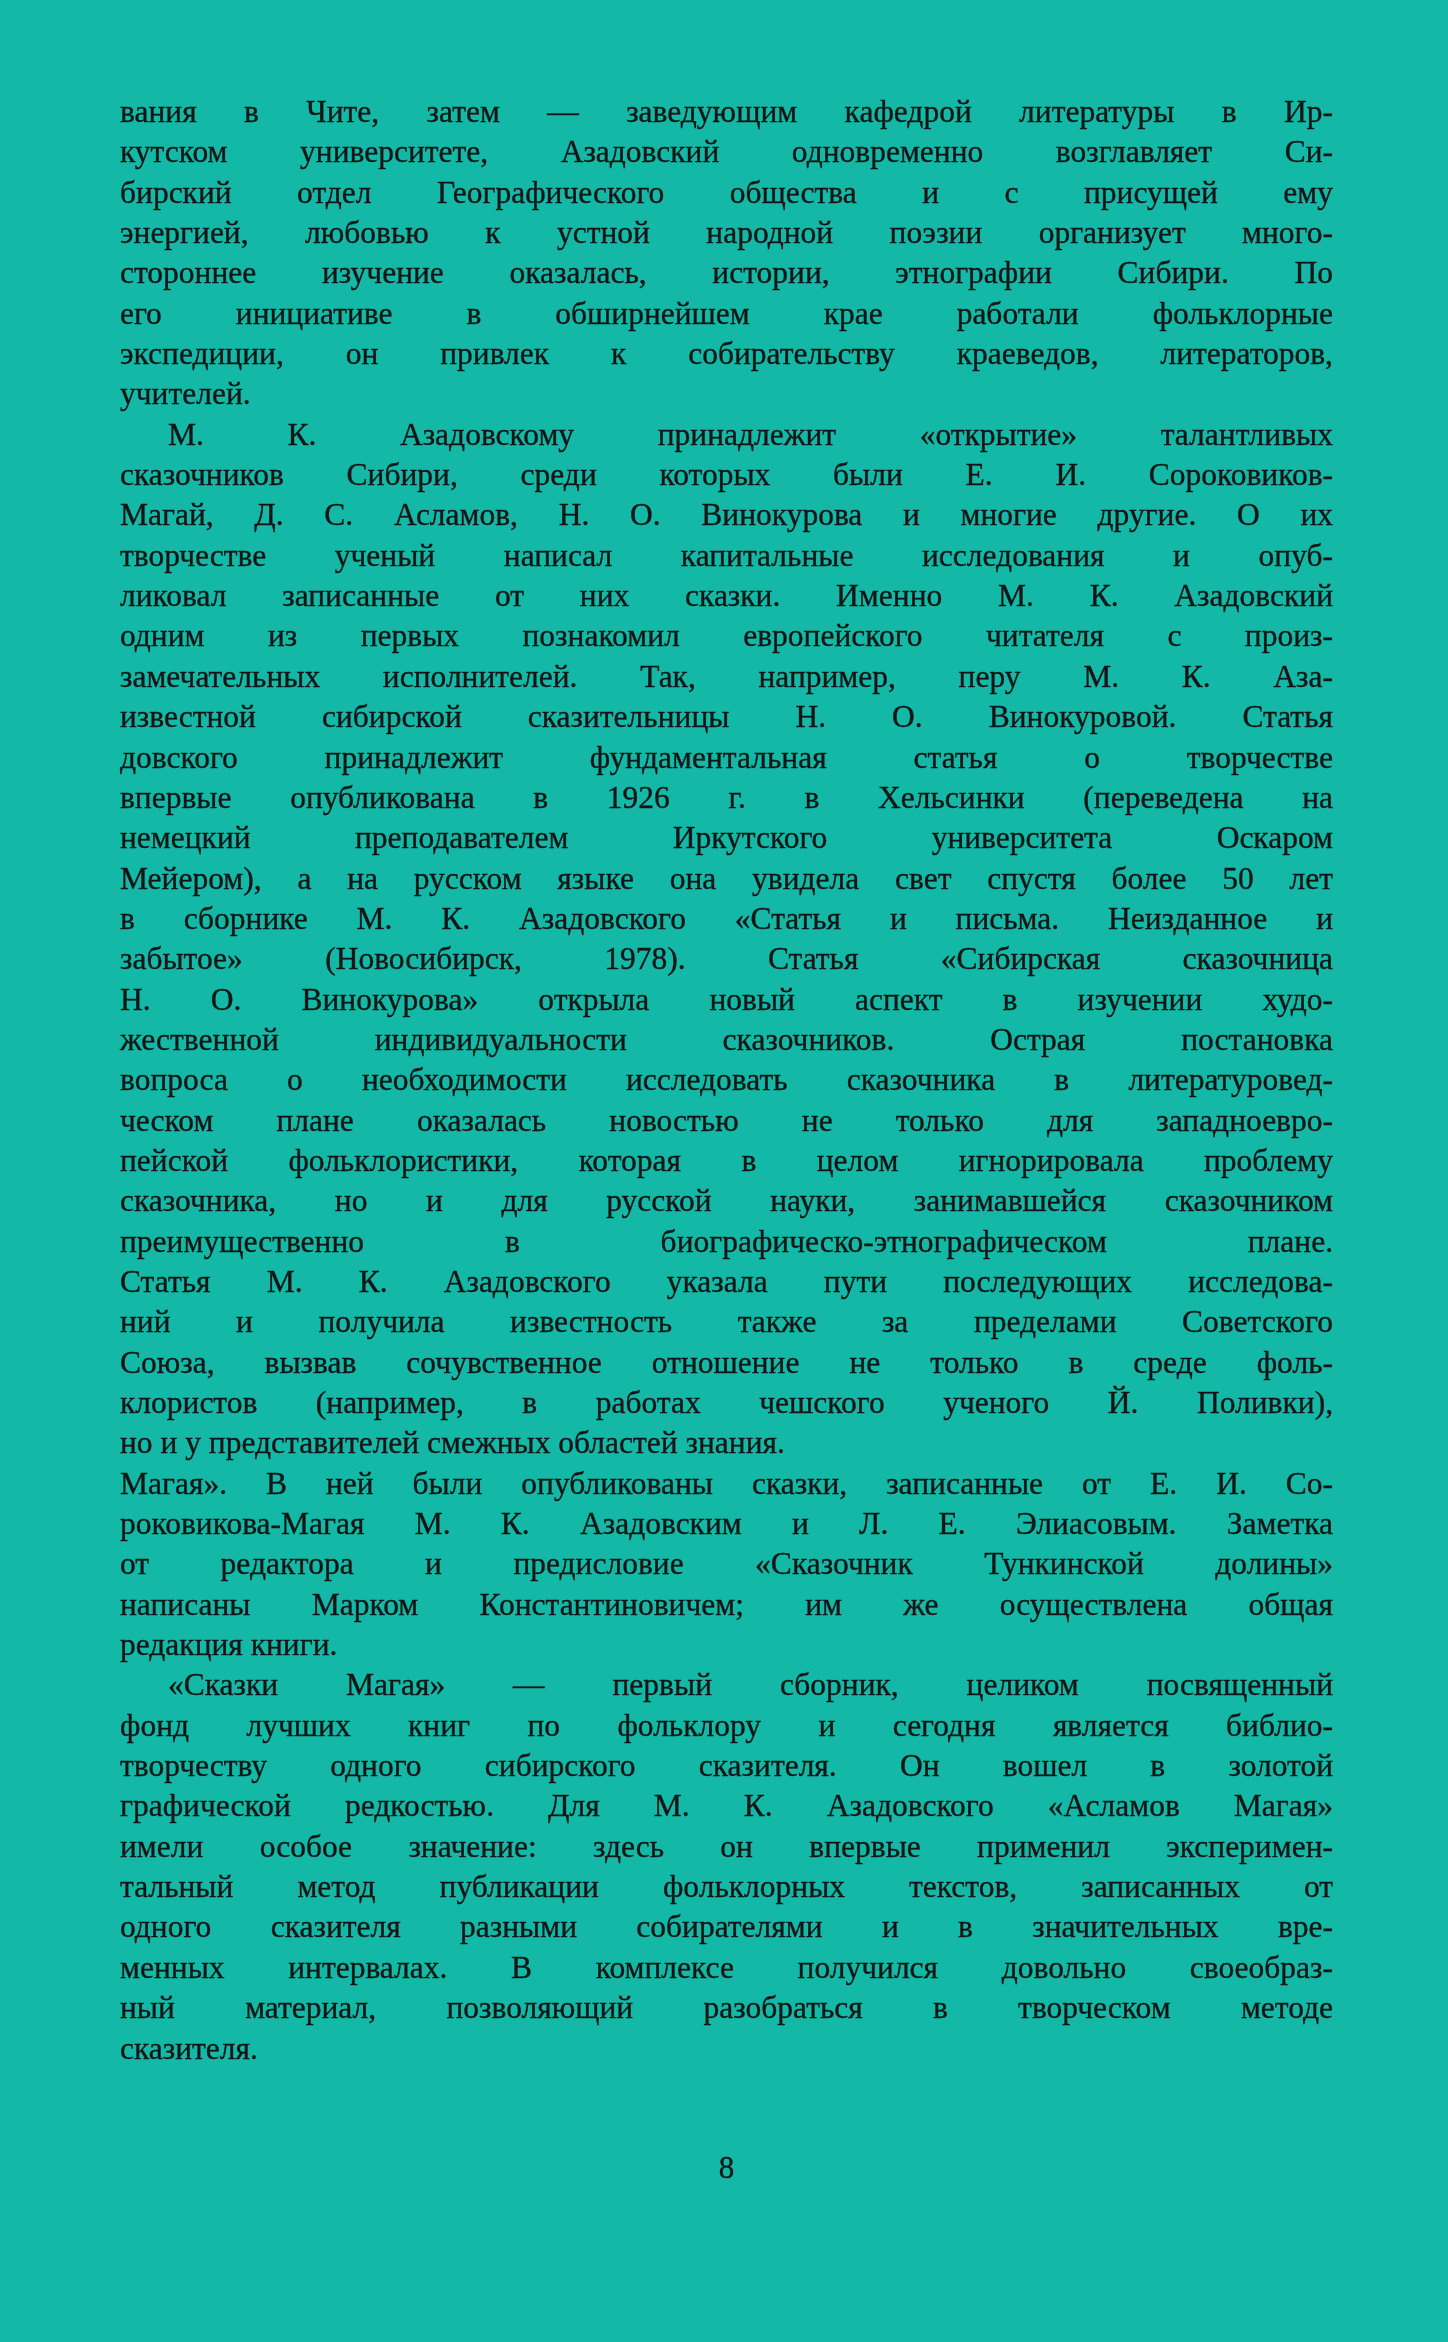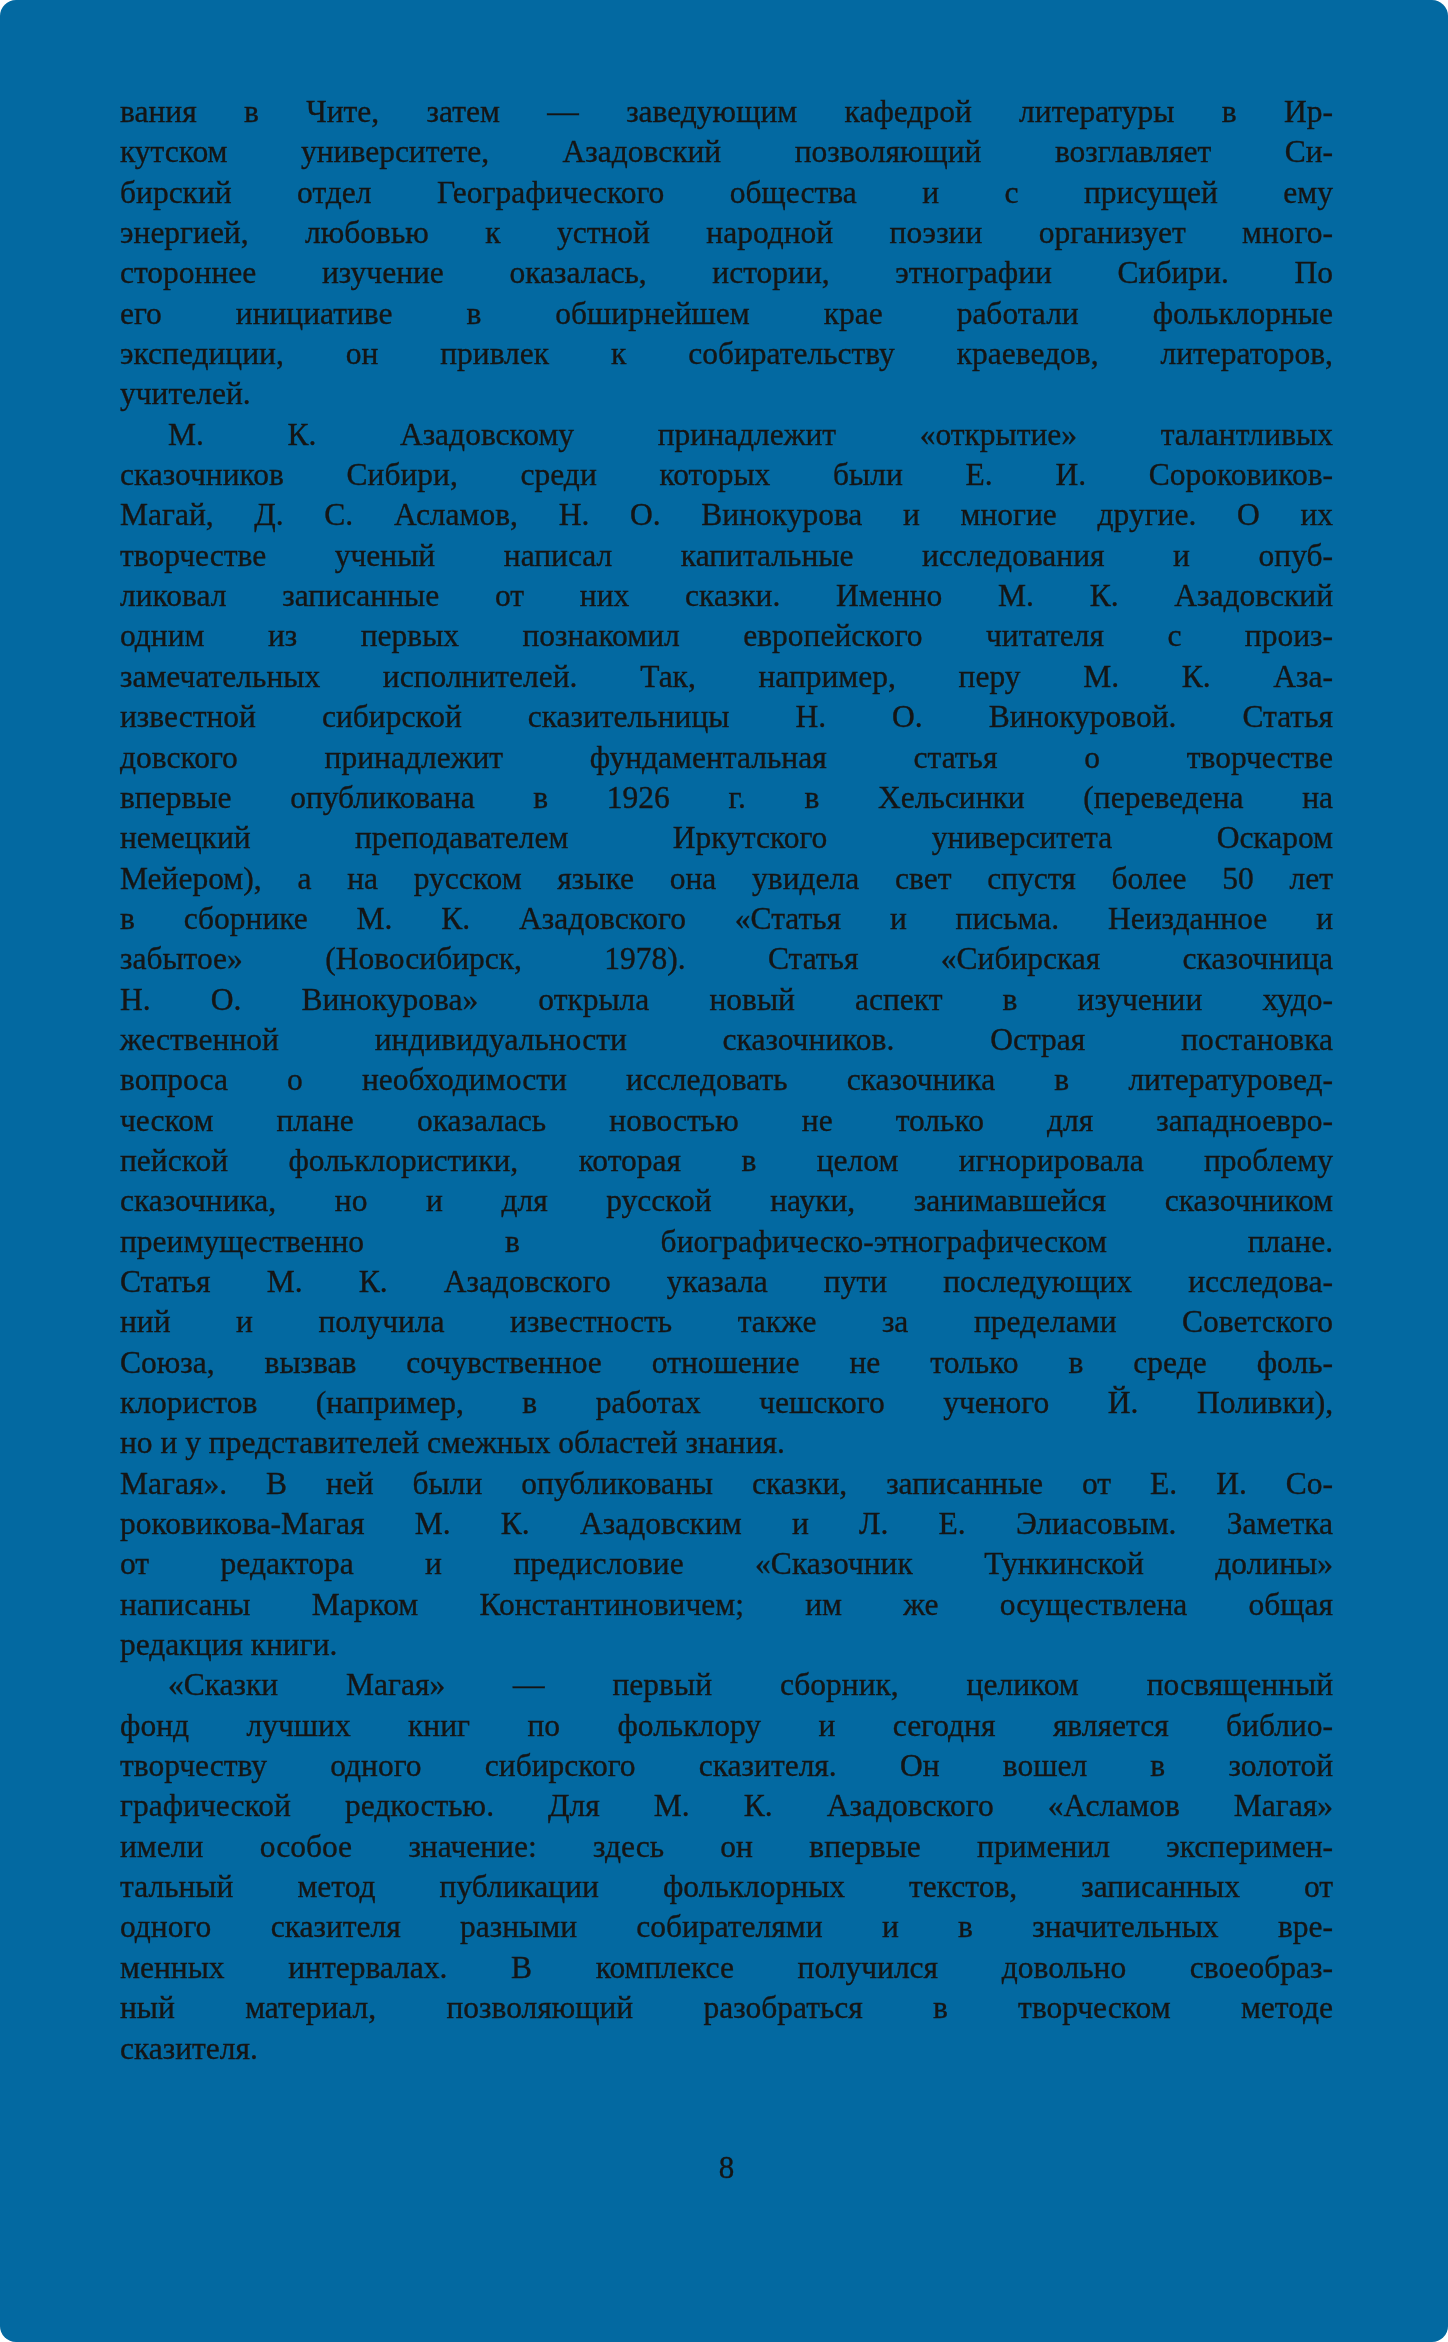--- a/index.html
+++ b/index.html
@@ -11,22 +11,21 @@
     position: relative;
     width: 1448px;
     height: 2342px;
     font-family: "Liberation Serif", "DejaVu Serif", serif;
     color: #151515;
     overflow: hidden;
   }
   .page {
     position: absolute;
     inset: 0;
-    background: #0369a1;
-    border-radius: 16px;
+    background: #14b8a6;
   }
   .text-block {
     position: absolute;
     left: 120px;
     top: 92px;
     width: 1213px;
   }
   .paragraph {
     margin: 0;
     padding: 0;
@@ -57,21 +56,21 @@
     -webkit-text-stroke: 0.35px #151515;
   }
 </style>
 </head>
 <body>
 
 <div class="page">
   <div class="text-block">
       <div class="paragraph">
         <div class="line">вания в Чите, затем — заведующим кафедрой литературы в Ир-</div>
-        <div class="line">кутском университете, Азадовский позволяющий возглавляет Си-</div>
+        <div class="line">кутском университете, Азадовский одновременно возглавляет Си-</div>
         <div class="line">бирский отдел Географического общества и с присущей ему</div>
         <div class="line">энергией, любовью к устной народной поэзии организует много-</div>
         <div class="line">стороннее изучение оказалась, истории, этнографии Сибири. По</div>
         <div class="line">его инициативе в обширнейшем крае работали фольклорные</div>
         <div class="line">экспедиции, он привлек к собирательству краеведов, литераторов,</div>
         <div class="line last">учителей.</div>
       </div>
       <div class="paragraph">
         <div class="line indent">М. К. Азадовскому принадлежит «открытие» талантливых</div>
         <div class="line">сказочников Сибири, среди которых были Е. И. Сороковиков-</div>

